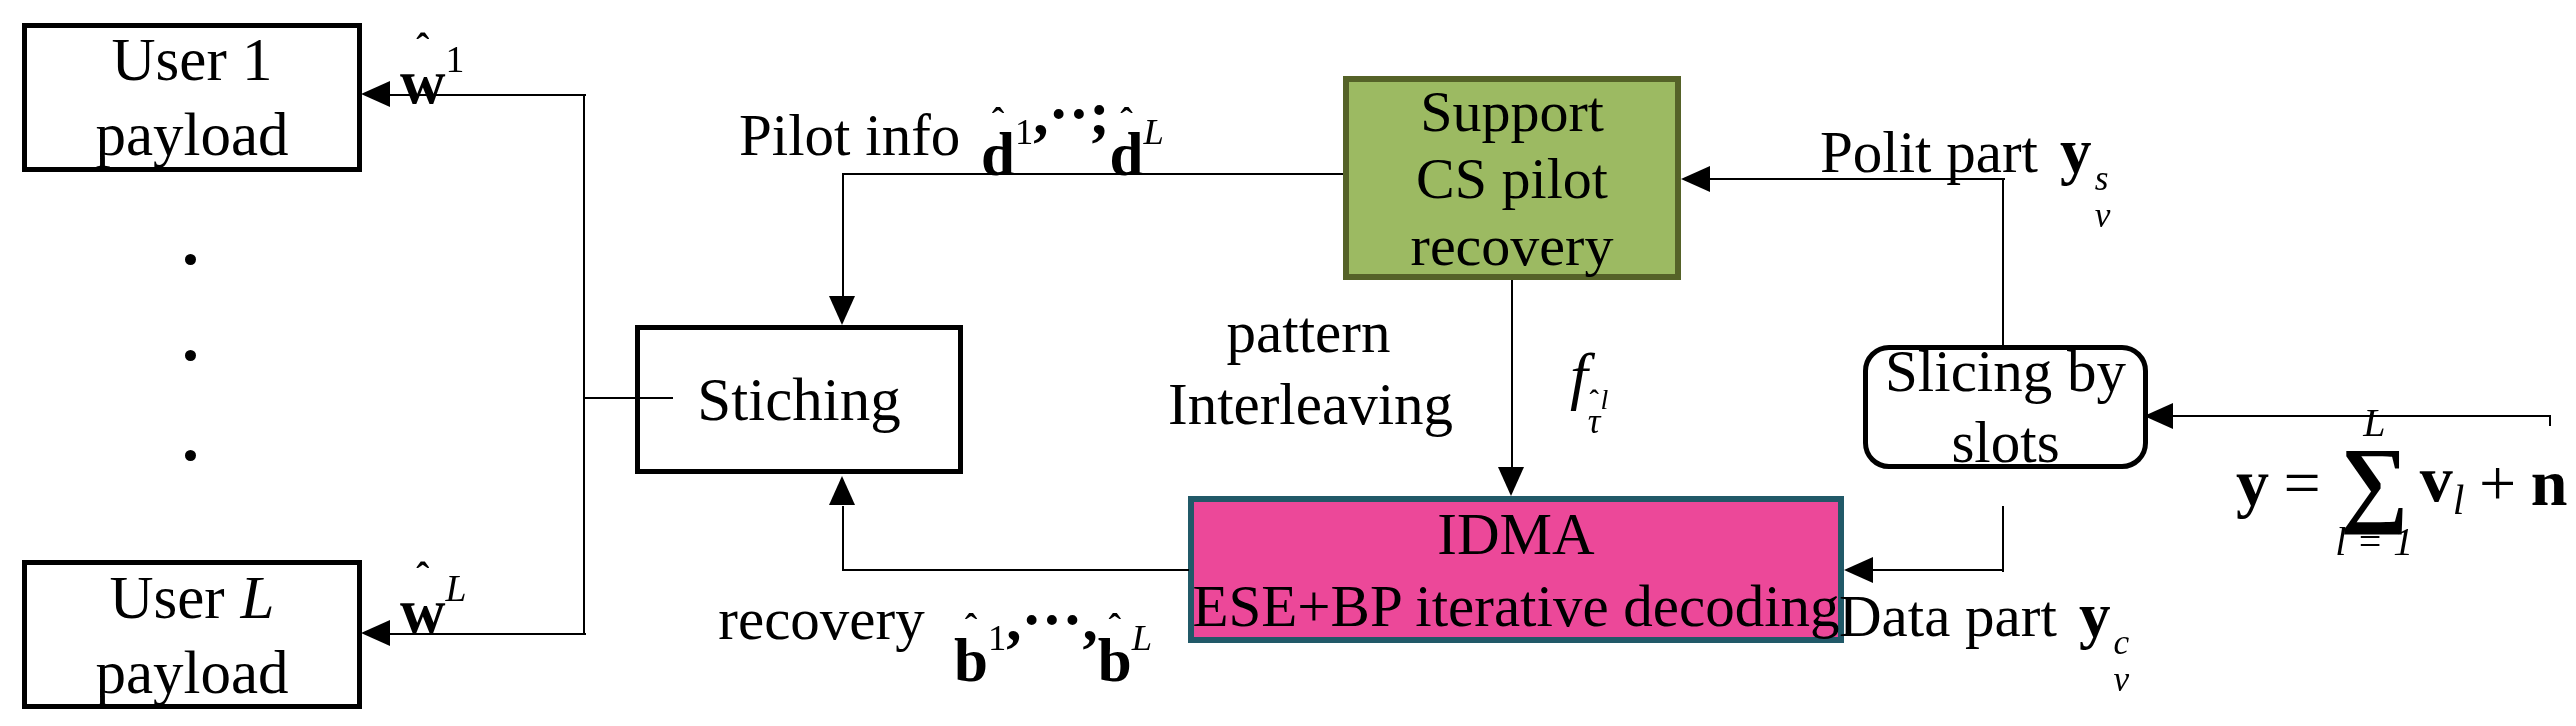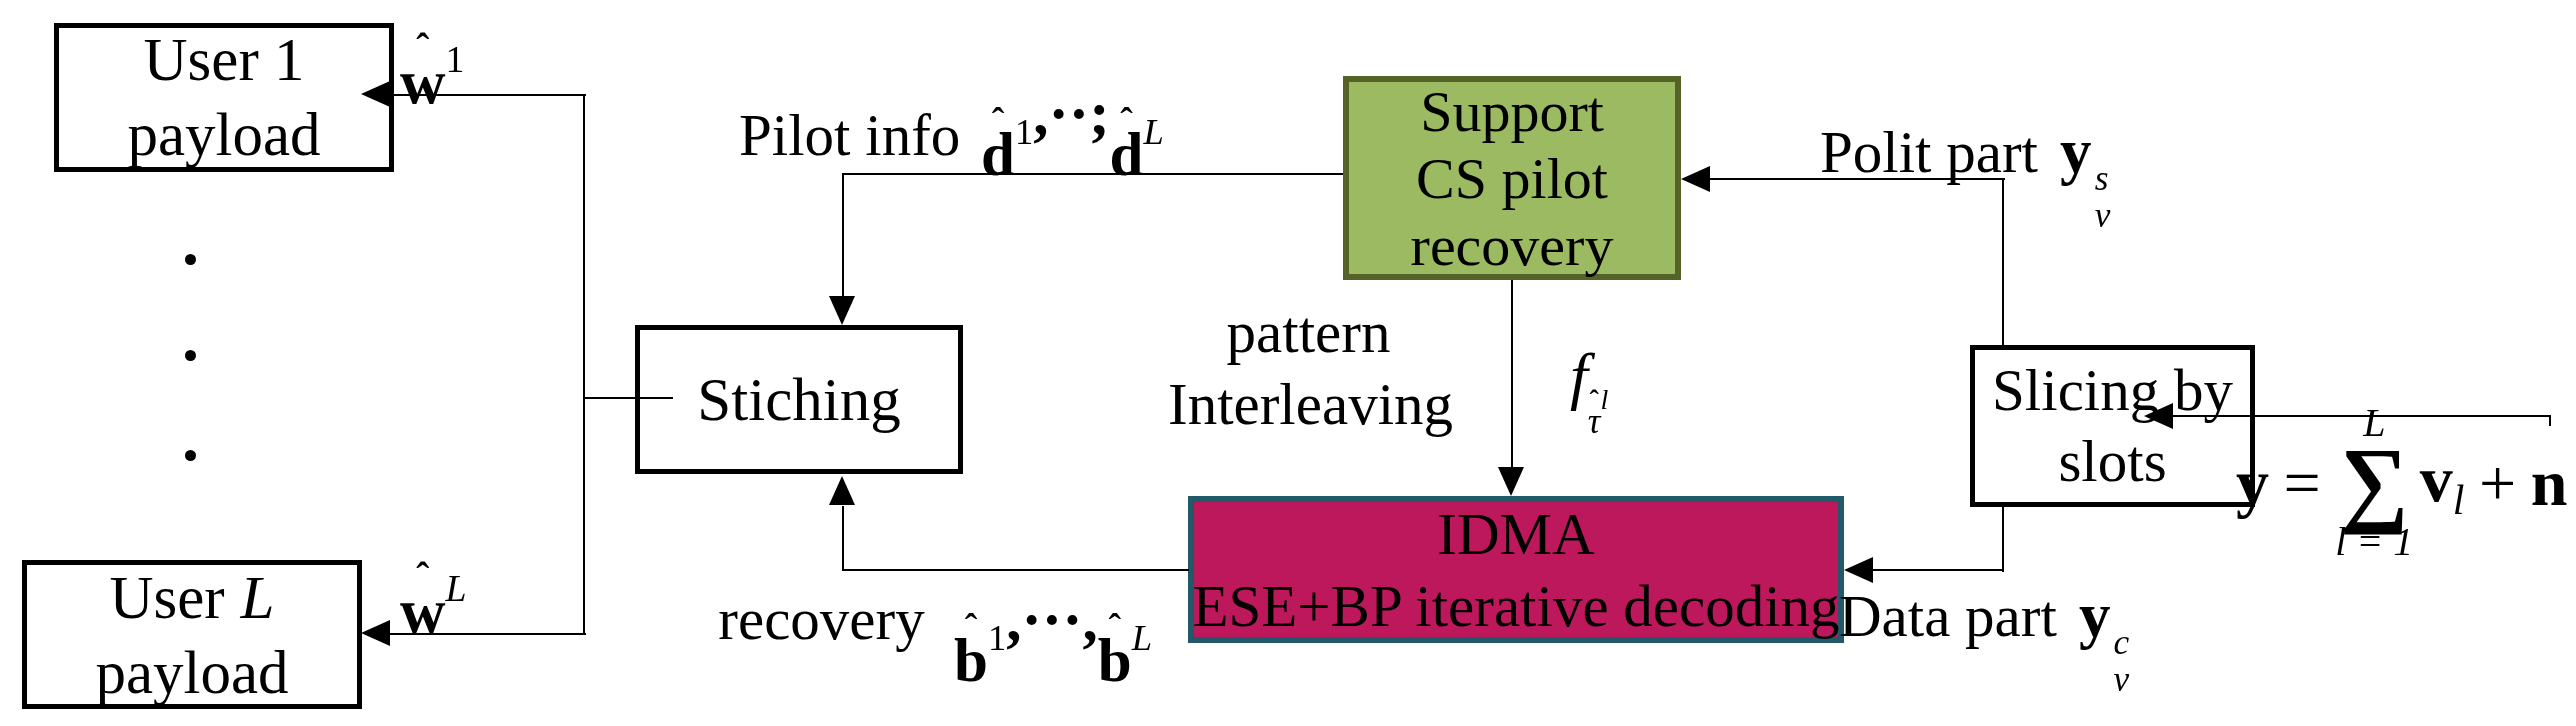--- a/index.html
+++ b/index.html
@@ -48,21 +48,21 @@
   .sig-top{font-size:40px;font-style:italic;font-weight:normal;line-height:1.05;}
   .sig-mid{font-size:96px;line-height:0.80;font-weight:bold;}
   .sig-bot{font-size:40px;font-style:italic;font-weight:normal;line-height:1.05;}
   .vsub{font-size:42px;font-style:italic;font-weight:normal;vertical-align:-0.30em;}
 </style>
 </head>
 <body>
 
 <div id="canvas">
 
-  <div class="box" style="left:22px;top:22.5px;width:340px;height:149px;margin-left:32px;">
+  <div class="box" style="left:22px;top:22.5px;width:340px;height:149px;">
     <div>User 1</div>
     <div>payload</div>
   </div>
 
   <div class="box" style="left:22px;top:560px;width:340px;height:149px;">
     <div>
       <span>User</span><span class="it" style="margin-left:0.26em;">L</span>
     </div>
     <div>payload</div>
   </div>
@@ -70,26 +70,26 @@
   <div class="box" style="left:635px;top:325px;width:328px;height:149px;">
     <div>Stiching</div>
   </div>
 
   <div class="cbox" style="left: 1343px; top: 76px; width: 338px; height: 204px; font-size: 58px; line-height: 67px; background-color: rgb(156, 186, 98); border-color: rgb(85, 98, 40);">
     <div>Support</div>
     <div>CS pilot</div>
     <div>recovery</div>
   </div>
 
-  <div class="box" style="left:1970px;top:345px;width:285px;height:162px;font-size:59px;line-height:71px;">
+  <div class="box" style="left:1863px;top:345px;width:285px;height:124px;font-size:59px;line-height:71px;border-radius:26px;">
     <div>Slicing by</div>
     <div>slots</div>
   </div>
 
-  <div class="cbox" style="left: 1188px; top: 496px; width: 656px; height: 147px; font-size: 59px; line-height: 72px; background-color: #be185d; border-color: rgb(33, 89, 104);">
+  <div class="cbox" style="left: 1188px; top: 496px; width: 656px; height: 147px; font-size: 59px; line-height: 72px; background-color: #ec4899; border-color: rgb(33, 89, 104);">
     <div>IDMA</div>
     <div>ESE+BP iterative decoding</div>
   </div>
 
   <div class="dot" style="left:185px;top:254px;"></div>
   <div class="dot" style="left:185px;top:350px;"></div>
   <div class="dot" style="left:185px;top:450px;"></div>
 
   <div class="vline" style="left:583px;top:94px;width:2.4px;height:541px;"></div>
   <div class="hline" style="left:585px;top:397px;width:88px;height:2.4px;"></div>

